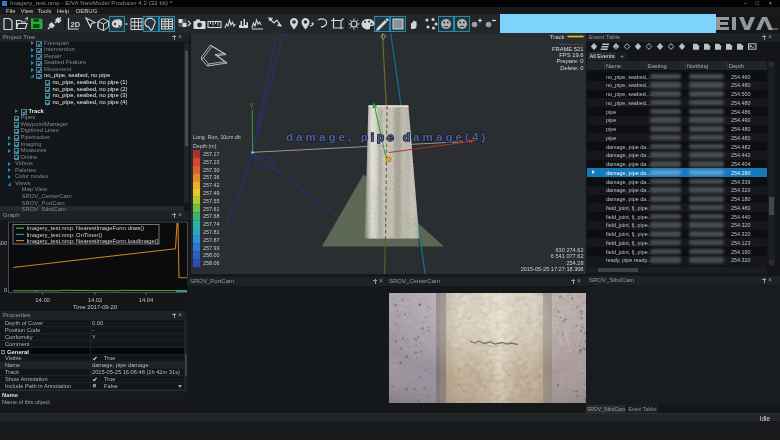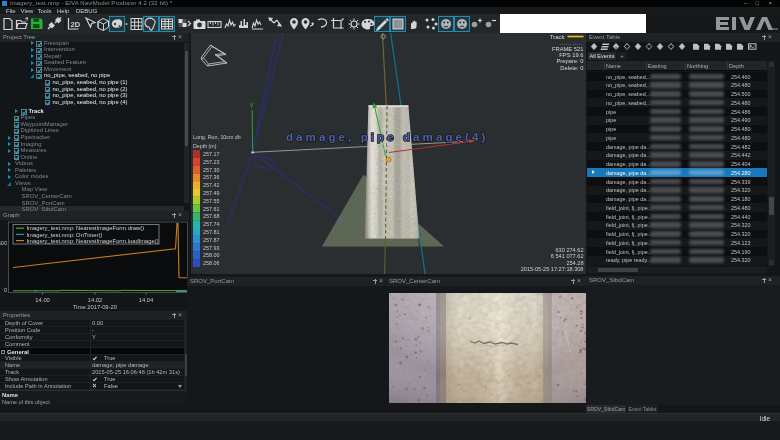--- a/index.html
+++ b/index.html
@@ -6,21 +6,21 @@
 html,body { width:780px; height:440px; background:#151719; overflow:hidden;
   font-family:"Liberation Sans", sans-serif; }
 .abs { position:absolute; }
 #stage { position:relative; width:780px; height:440px; }
 #titlebar { left:0; top:0; width:780px; height:7px; background:#030405; }
 #titlebar .ttl { position:absolute; left:10px; top:0px; font-size:6px; color:#929292; letter-spacing:0.1px; }
 #titlebar .tic { position:absolute; left:2px; top:1px; width:4.5px; height:4.5px; background:#2e7fd0; }
 #titlebar .wb { position:absolute; top:-0.5px; font-size:5.5px; color:#b5b5b5; }
 #menubar { left:0; top:7px; width:780px; height:7px; background:#17191b; }
 .mi { position:absolute; top:0.5px; font-size:6px; color:#cdd0d2; }
-#toolbar { left:0; top:14px; width:646px; height:19px; background:#ffffff; }
+#toolbar { left:0; top:14px; width:716px; height:19px; background:#7dd3fc; }
 #toolbtns { position:absolute; left:0; top:0; width:500px; height:19px; background:#23272a; }
 #logo { left:716px; top:16px; width:64px; height:14px; }
 .panel { position:absolute; background:#131619; }
 .phead { position:absolute; left:0; top:0; right:0; height:9px; background:#1e2225; color:#969ca0; font-size:6px; padding-left:3px; line-height:9px; }
 .pin { position:absolute; top:2px; width:4px; height:5px; }
 .pin:before { content:""; position:absolute; left:1.5px; top:0; width:1px; height:5px; background:#9aa0a4; }
 .pin:after { content:""; position:absolute; left:0; top:1px; width:4px; height:1px; background:#9aa0a4; }
 .px { position:absolute; top:0px; font-size:6.5px; color:#9aa0a4; }
 #ptree { left:0; top:33px; width:189px; height:178px; }
 .trow { position:absolute; height:7px; font-size:5.9px; color:#80868b; white-space:nowrap; }

